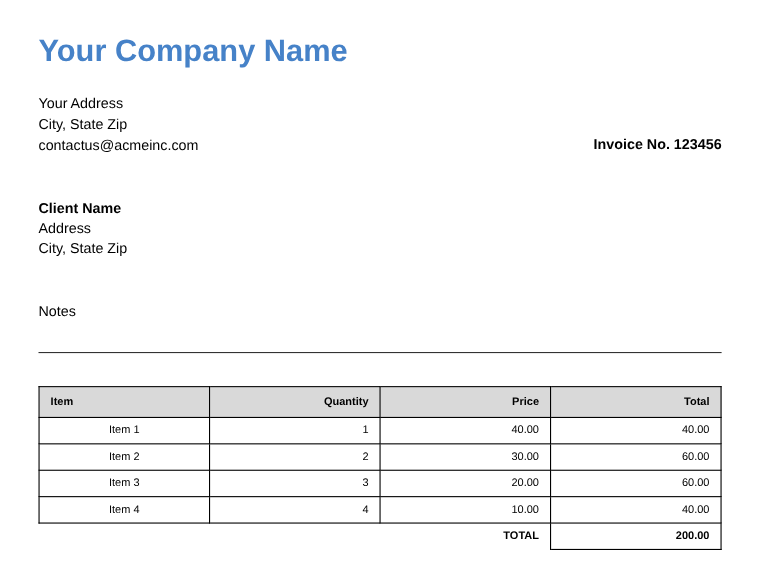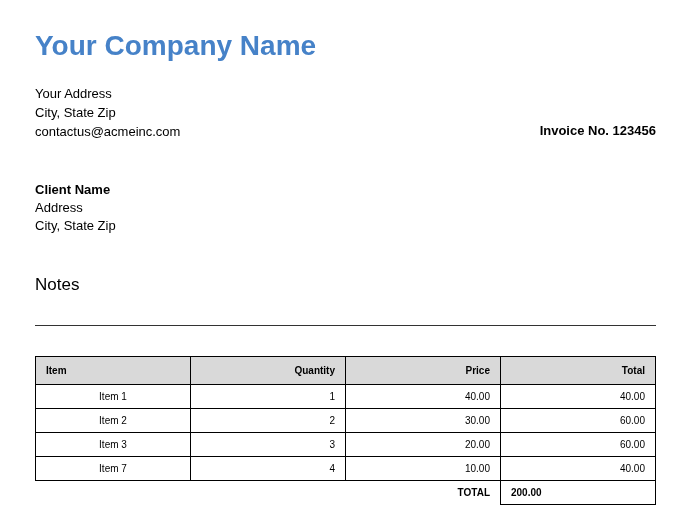--- a/index.html
+++ b/index.html
@@ -41,21 +41,21 @@
     .client-block {
       margin-top: 40px;
       font-size: 13px;
       line-height: 1.4;
     }
     .client-name {
       font-weight: bold;
     }
     .notes {
       margin-top: 40px;
-      font-size: 17px;
+      font-size: 13px;
     }
     .divider {
       border: none;
       border-top: 1px solid #333;
       margin-top: 30px;
       margin-bottom: 30px;
     }
     table {
       width: 100%;
       border-collapse: collapse;
@@ -83,21 +83,21 @@
     tfoot td {
       padding: 6px 10px;
       font-weight: bold;
       border: none;
     }
     tfoot td.total-label {
       text-align: right;
       border-right: 1px solid #000;
     }
     tfoot td.total-value {
-      text-align: left;
+      text-align: right;
       border: 1px solid #000;
       border-top: none;
       margin-left: 16px;
     }
     .col-item { width: 25%; }
     .col-qty { width: 25%; }
     .col-price { width: 25%; }
     .col-total { width: 25%; }
   </style>
 </head>
@@ -149,21 +149,21 @@
       <td class="num">30.00</td>
       <td class="num">60.00</td>
     </tr>
     <tr>
       <td>Item 3</td>
       <td class="num">3</td>
       <td class="num">20.00</td>
       <td class="num">60.00</td>
     </tr>
     <tr>
-      <td>Item 7</td>
+      <td>Item 4</td>
       <td class="num">4</td>
       <td class="num">10.00</td>
       <td class="num">40.00</td>
     </tr>
   </tbody>
   <tfoot>
     <tr>
       <td colspan="3" class="total-label">TOTAL</td>
       <td class="total-value">200.00</td>
     </tr>

